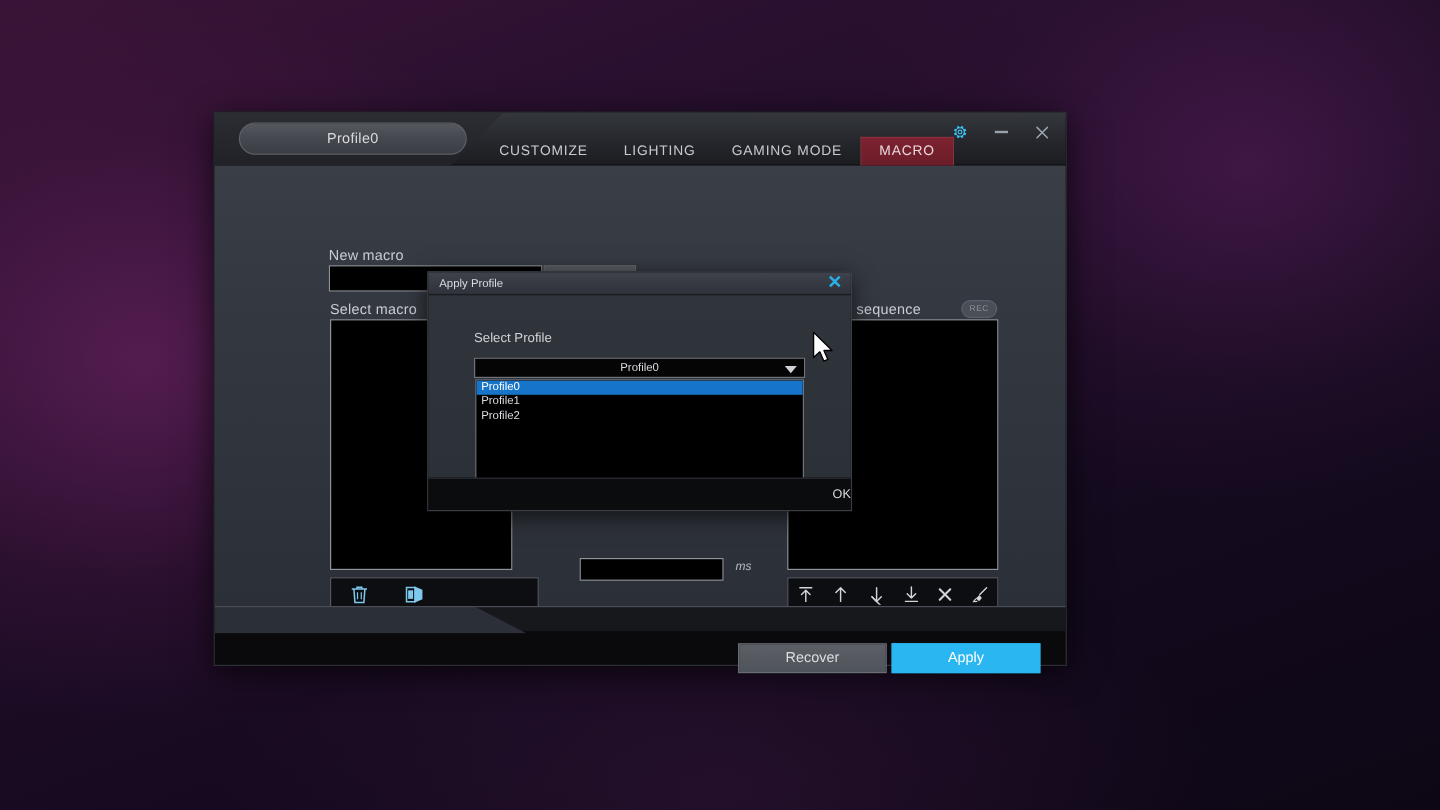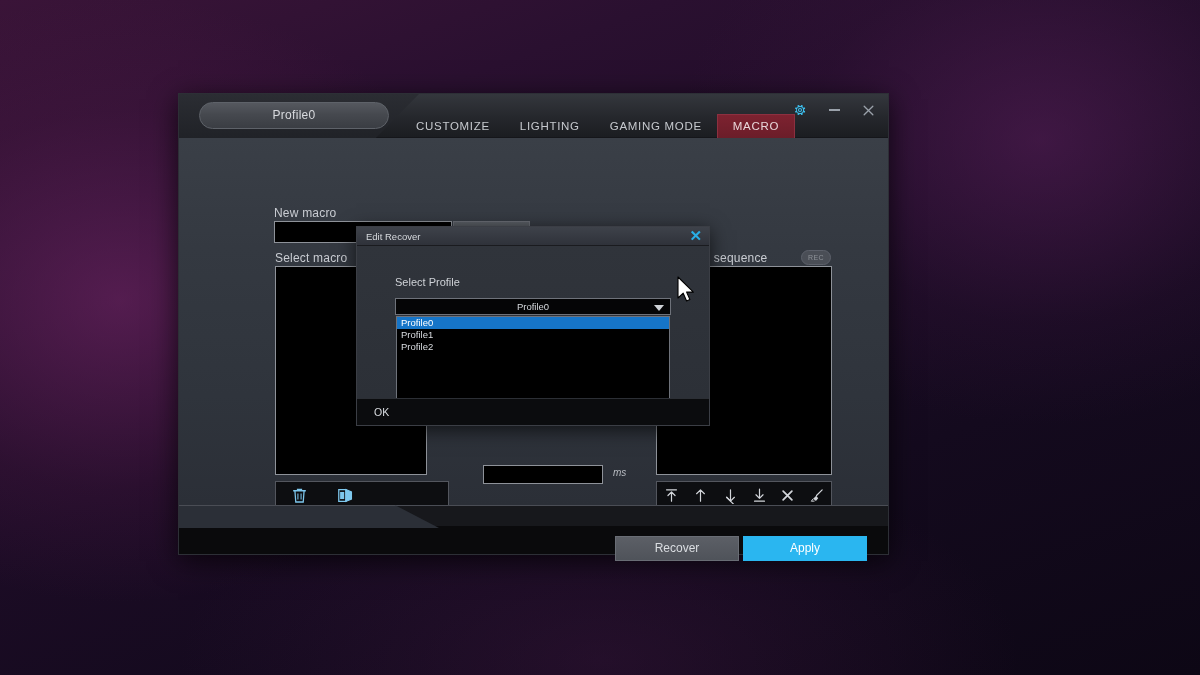--- a/index.html
+++ b/index.html
@@ -307,22 +307,21 @@
     height: 27px;
     background: #0b0c0e;
     border-top: 1px solid #2c2f35;
     display: flex;
   }
   .dlg-btn {
     flex: 1;
     color: #dadde1;
     font-size: 10.5px;
     line-height: 26px;
-    text-align: left;
-    margin-left: 17px;
+    text-align: right;
   }
 
   
   #cursor {
     position: absolute;
     left: 676px; top: 276px;
     z-index: 90;
     pointer-events: none;
   }
 </style>
@@ -432,21 +431,21 @@
       <div id="recover-btn" style="left:436px; top:398px;">Recover</div>
       <div id="apply-btn" style="left:564px; top:398px;">Apply</div>
 
     </div>
 
     <div id="app-foot"></div>
   </div>
 
   <div id="edit-dialog">
     <div id="dlg-title">
-      <span id="dlg-title-text">Edit Recover</span>
+      <span id="dlg-title-text">Apply Profile</span>
       <span id="dlg-close">✕</span>
     </div>
 
     <div id="dlg-content">
       <div id="dlg-select-label">Select Profile</div>
 
       <div id="dlg-combo">
         <span id="dlg-combo-value">Profile0</span>
         <span id="dlg-combo-arrow"></span>
       </div>

